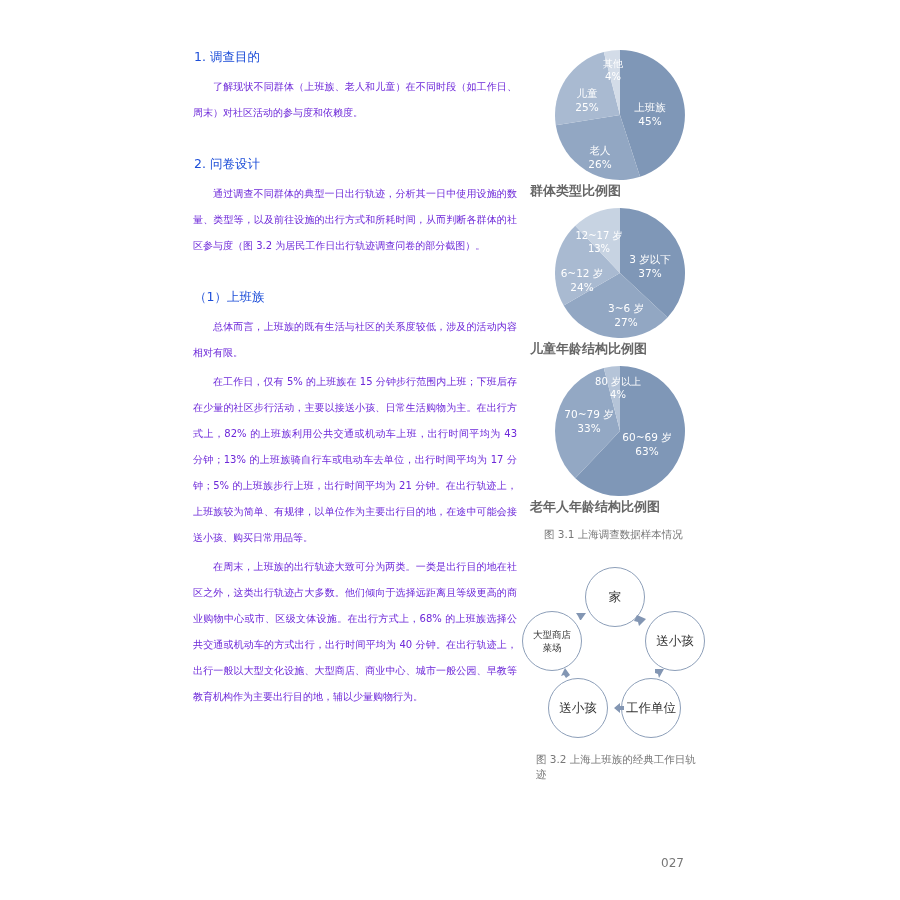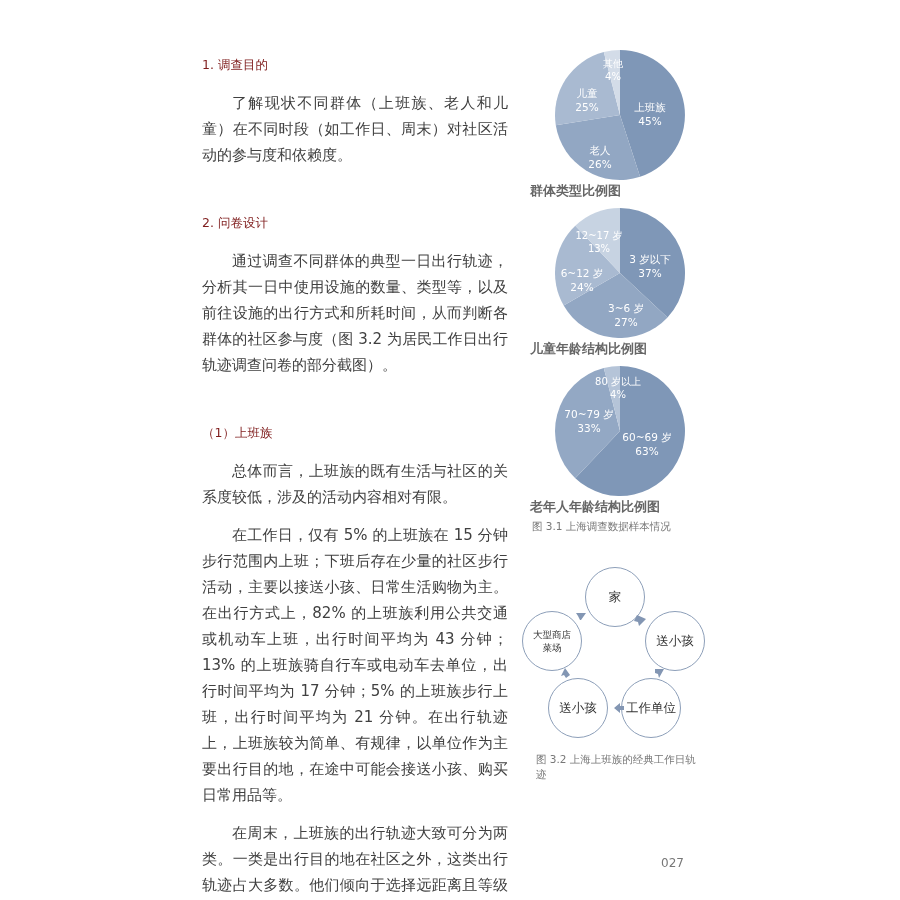--- a/index.html
+++ b/index.html
@@ -1,25 +1,25 @@
 <!DOCTYPE html>
 <html><head>
 <meta charset="utf-8">
 <style>
   html, body { margin:0; padding:0; background:#ffffff; }
   body { width:900px; height:900px; position:relative; overflow:hidden; font-family:"DejaVu Sans", sans-serif; color:#555; }
   .main { position:absolute; left:190px; top:40px; width:330px; }
   .title { font-size:17px; font-weight:bold; color:#3a3a3a; margin:8px 0 12px 0; letter-spacing:0.3px; }
-  .h2 { font-size:12.5px; color:#7f1d1d; margin:12px; line-height:26px; }
-  .p { font-size:15px; color:#404040; line-height:26px; margin:12px; text-indent:2em; text-align:justify; }
+  .h2 { font-size:12.5px; color:#1d4ed8; margin:4px; line-height:26px; }
+  .p { font-size:10px; color:#6d28d9; line-height:26px; margin:3px; text-indent:2em; text-align:justify; }
   .gap { height:18px; }
   .side { position:absolute; left:530px; top:50px; width:180px; }
   .pie { display:block; margin:0 auto; }
   .cap { font-size:13px; color:#666; margin:2px 0 8px 0;font-weight:bold; }
-  .figcap { font-size:10.5px; color:#777; text-align:left; margin:0; }
+  .figcap { font-size:10.5px; color:#777; text-align:left; margin:12px; }
   .diagram { position:absolute; left:528px; top:563px; width:180px; height:175px; }
   .node { position:absolute; width:58px; height:58px; border:1.4px solid #8d9fb9; border-radius:50%; background:#fff; display:flex; align-items:center; justify-content:center; text-align:center; font-size:12.5px; color:#333; line-height:16px; }
   .node.small { font-size:9.5px; line-height:13px; }
   .fig2cap { position:absolute; left:536px; top:752px; width:165px; font-size:10.5px; color:#777; line-height:15px; text-align:left; }
   .pagenum { position:absolute; left:661px; top:856px; font-size:12px; color:#777; }
   svg text { font-family:"DejaVu Sans", sans-serif; }
 </style>
 </head>
 <body>
 

